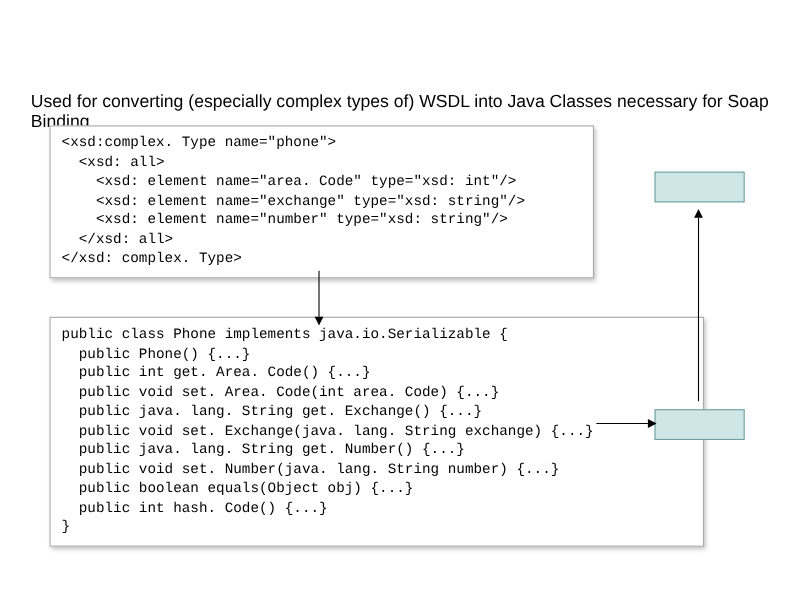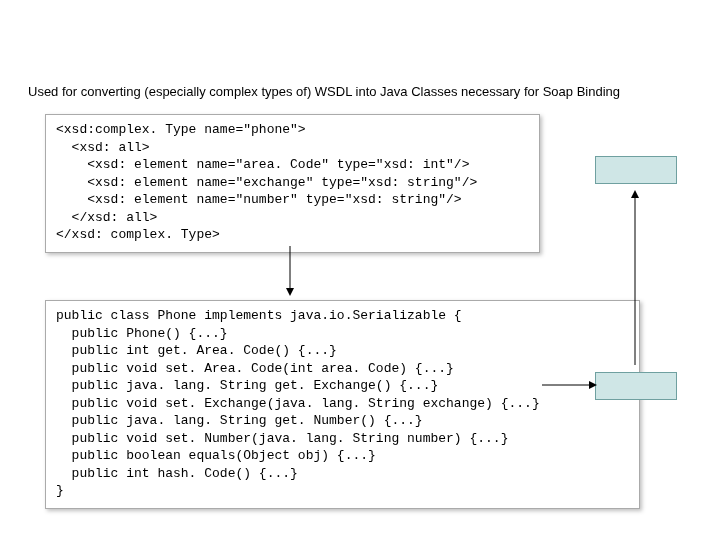--- a/index.html
+++ b/index.html
@@ -9,21 +9,21 @@
     height: 540px;
     background: #fff;
     font-family: Arial, sans-serif;
     position: relative;
     overflow: hidden;
   }
   .heading {
     position: absolute;
     top: 84px;
     left: 28px;
-    font-size: 13px;
+    font-size: 16px;
     color: #000;
   }
   .code-box {
     position: absolute;
     background: #fff;
     border: 1px solid #aaa;
     box-shadow: 2px 2px 4px rgba(0,0,0,0.25);
     padding: 6px 10px 8px 10px;
     box-sizing: border-box;
   }
@@ -34,21 +34,21 @@
     line-height: 1.35;
     white-space: pre;
     color: #000;
   }
   #box-xsd {
     top: 114px;
     left: 45px;
     width: 495px;
   }
   #box-java {
-    top: 300px;
+    top: 288px;
     left: 45px;
     width: 595px;
   }
   .mini-rect {
     position: absolute;
     width: 80px;
     height: 26px;
     background: #cfe6e6;
     border: 1px solid #6fa0a0;
   }

